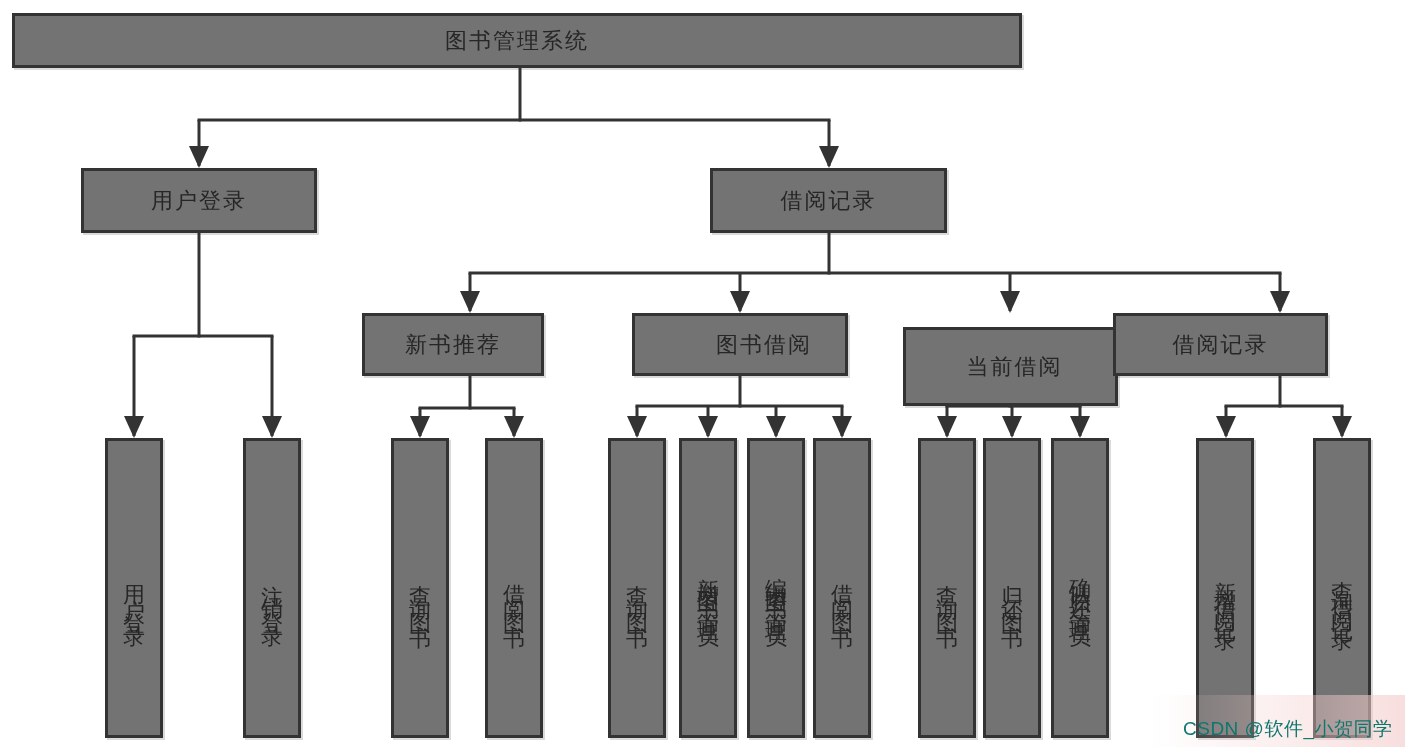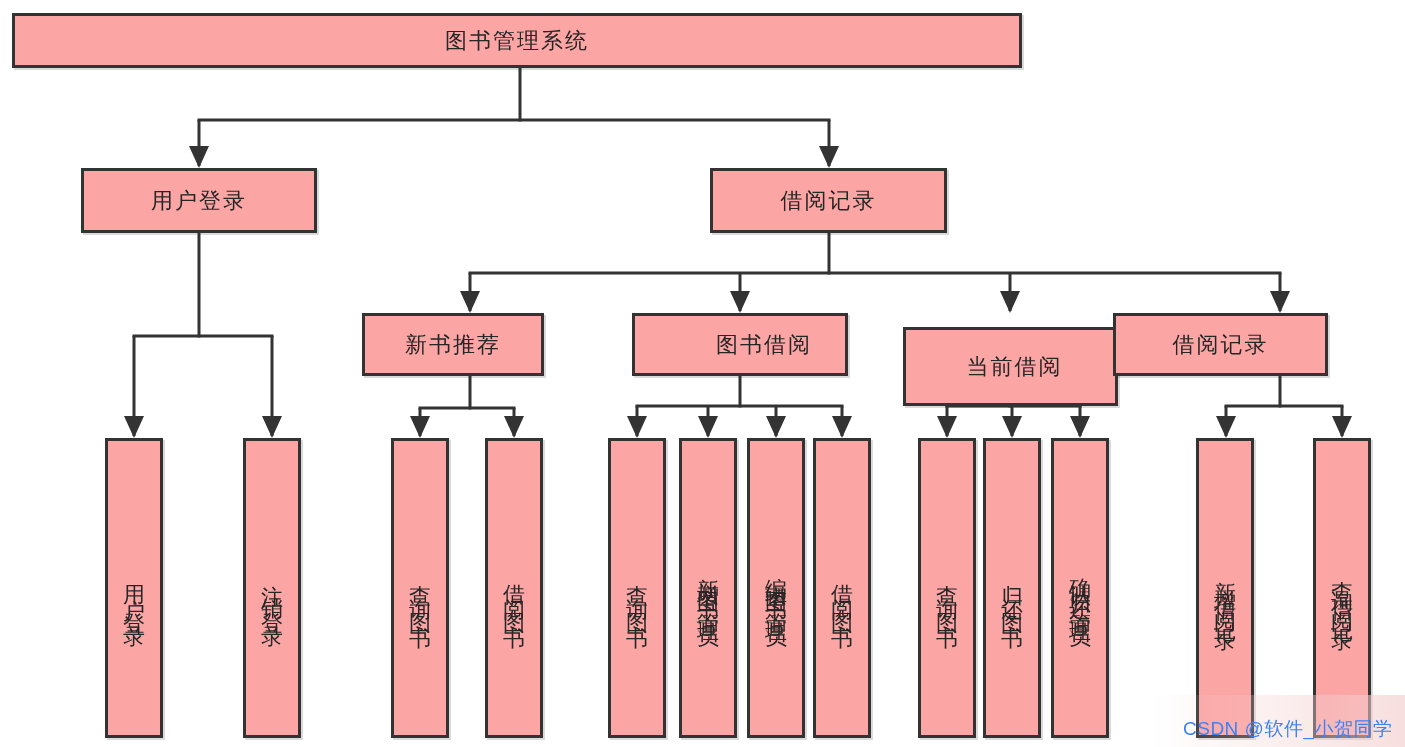--- a/index.html
+++ b/index.html
@@ -3,21 +3,21 @@
 <meta charset="utf-8">
 <style>
   html,body{margin:0;padding:0;}
   body{
     width:1405px;height:747px;position:relative;background:#ffffff;
     font-family:"Liberation Sans","DejaVu Sans",sans-serif;
     color:#262626;overflow:hidden;
   }
   #edges{position:absolute;left:0;top:0;width:1405px;height:747px;}
   .node{
-    position:absolute;box-sizing:border-box;background:#fca5a5;
+    position:absolute;box-sizing:border-box;background:#737373;
     border:3px solid #333333;display:flex;align-items:center;justify-content:center;
     box-shadow:2px 2px 0 rgba(51,51,51,0.18);
   }
   .hlabel{
     font-size:22px;letter-spacing:2px;color:#262626;white-space:nowrap;
   }
   .vbox{top:438px;width:58px;height:300px;}
   .vlabel{
     writing-mode:vertical-rl;text-orientation:mixed;
     font-size:22px;color:#262626;line-height:1;white-space:nowrap;
@@ -40,21 +40,21 @@
   #v-cur-query{left:918px;} #v-cur-return{left:983px;} #v-cur-confirm{left:1051px;}
   #v-recs-add{left:1196px;} #v-recs-query{left:1313px;}
   
   #wash{
     position:absolute;left:1150px;top:695px;width:255px;height:52px;
     background:linear-gradient(to right, rgba(248,222,222,0), rgba(244,205,205,0.65));
     pointer-events:none;
   }
   #watermark{
     position:absolute;left:1183px;top:716px;font-size:19px;letter-spacing:0.5px;
-    color:#3b82f6;white-space:nowrap;z-index:5;
+    color:#0f766e;white-space:nowrap;z-index:5;
   }
 </style>
 </head>
 <body>
 
 <svg id="edges" viewBox="0 0 1405 747" xmlns="http://www.w3.org/2000/svg">
   <defs>
     <marker id="arrow" viewBox="0 0 24 24" markerUnits="userSpaceOnUse" markerWidth="24" markerHeight="24" refX="20" refY="12" orient="auto">
       <path d="M0,2 L22,12 L0,22 Z" fill="#333333"></path>
     </marker>

